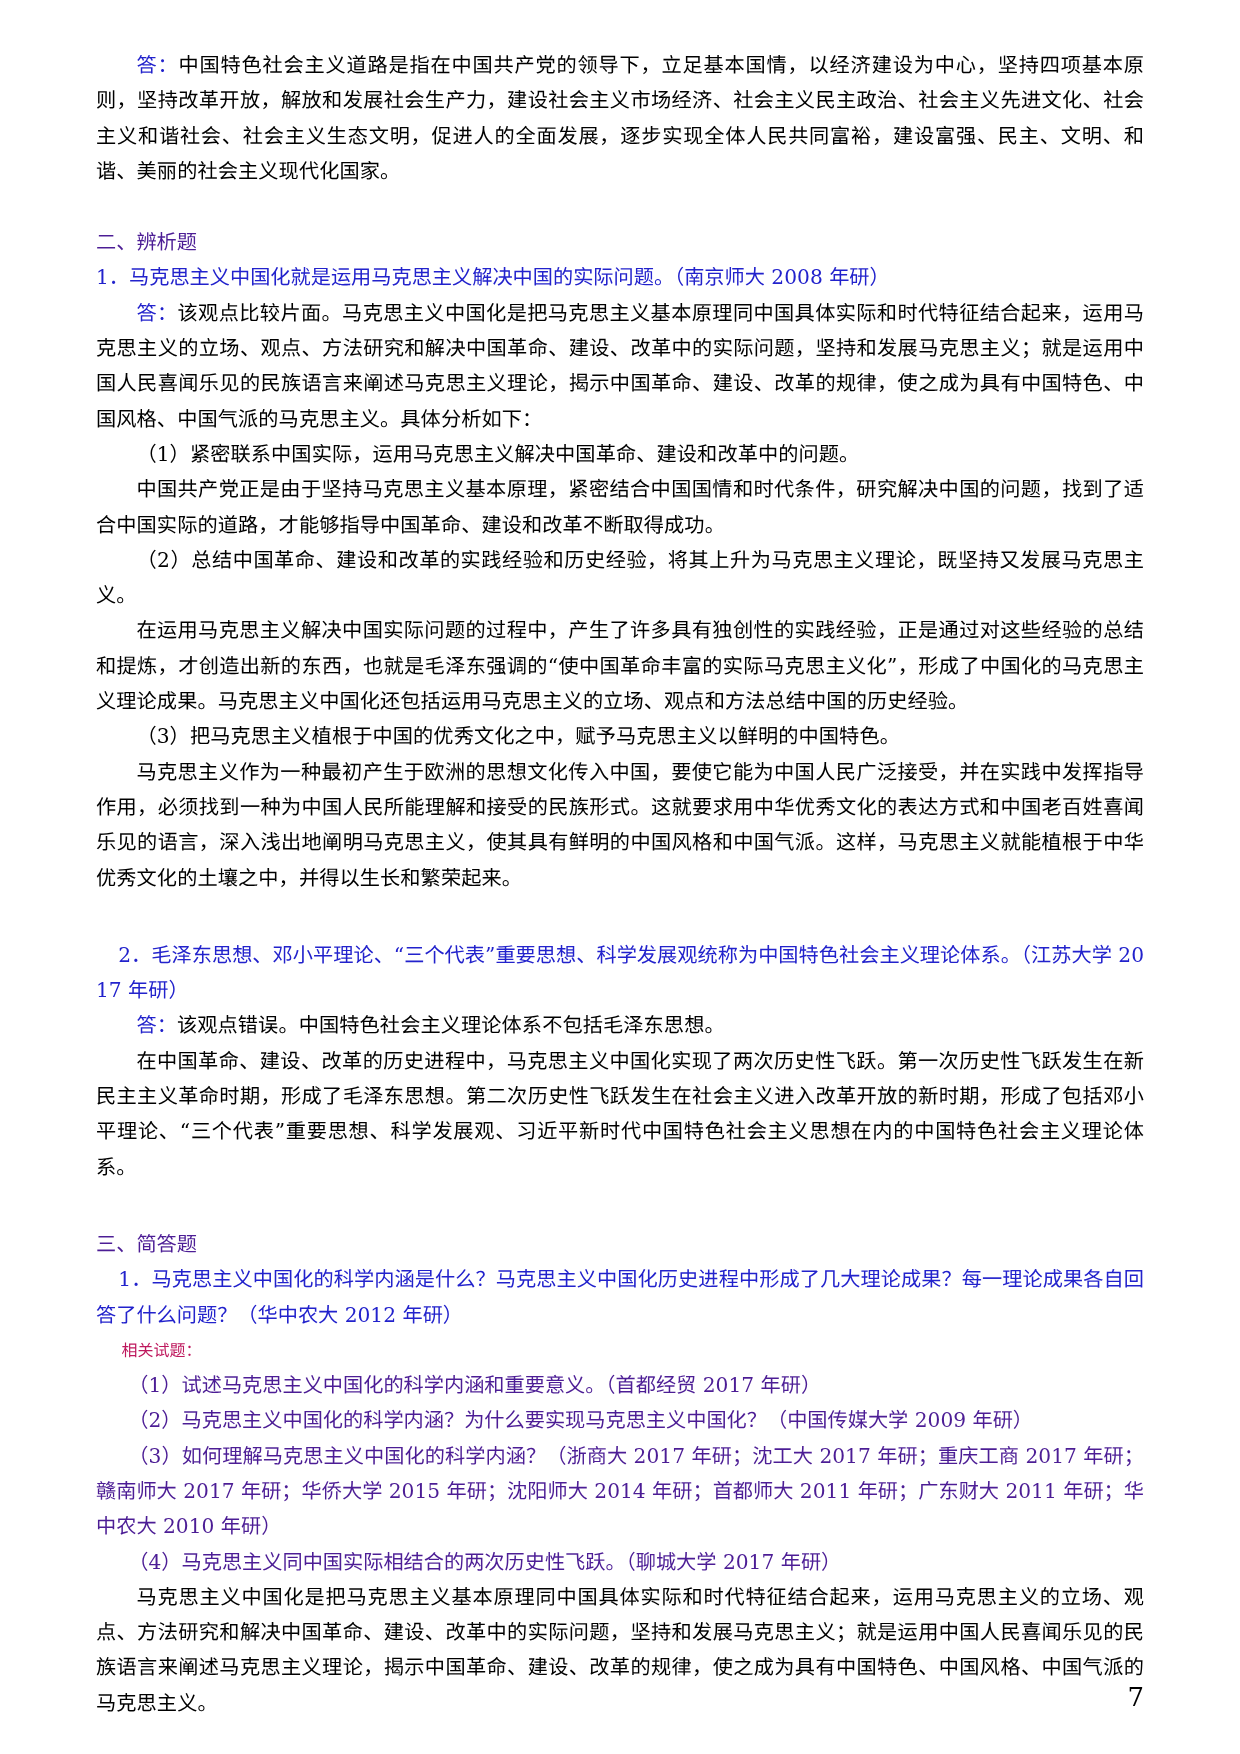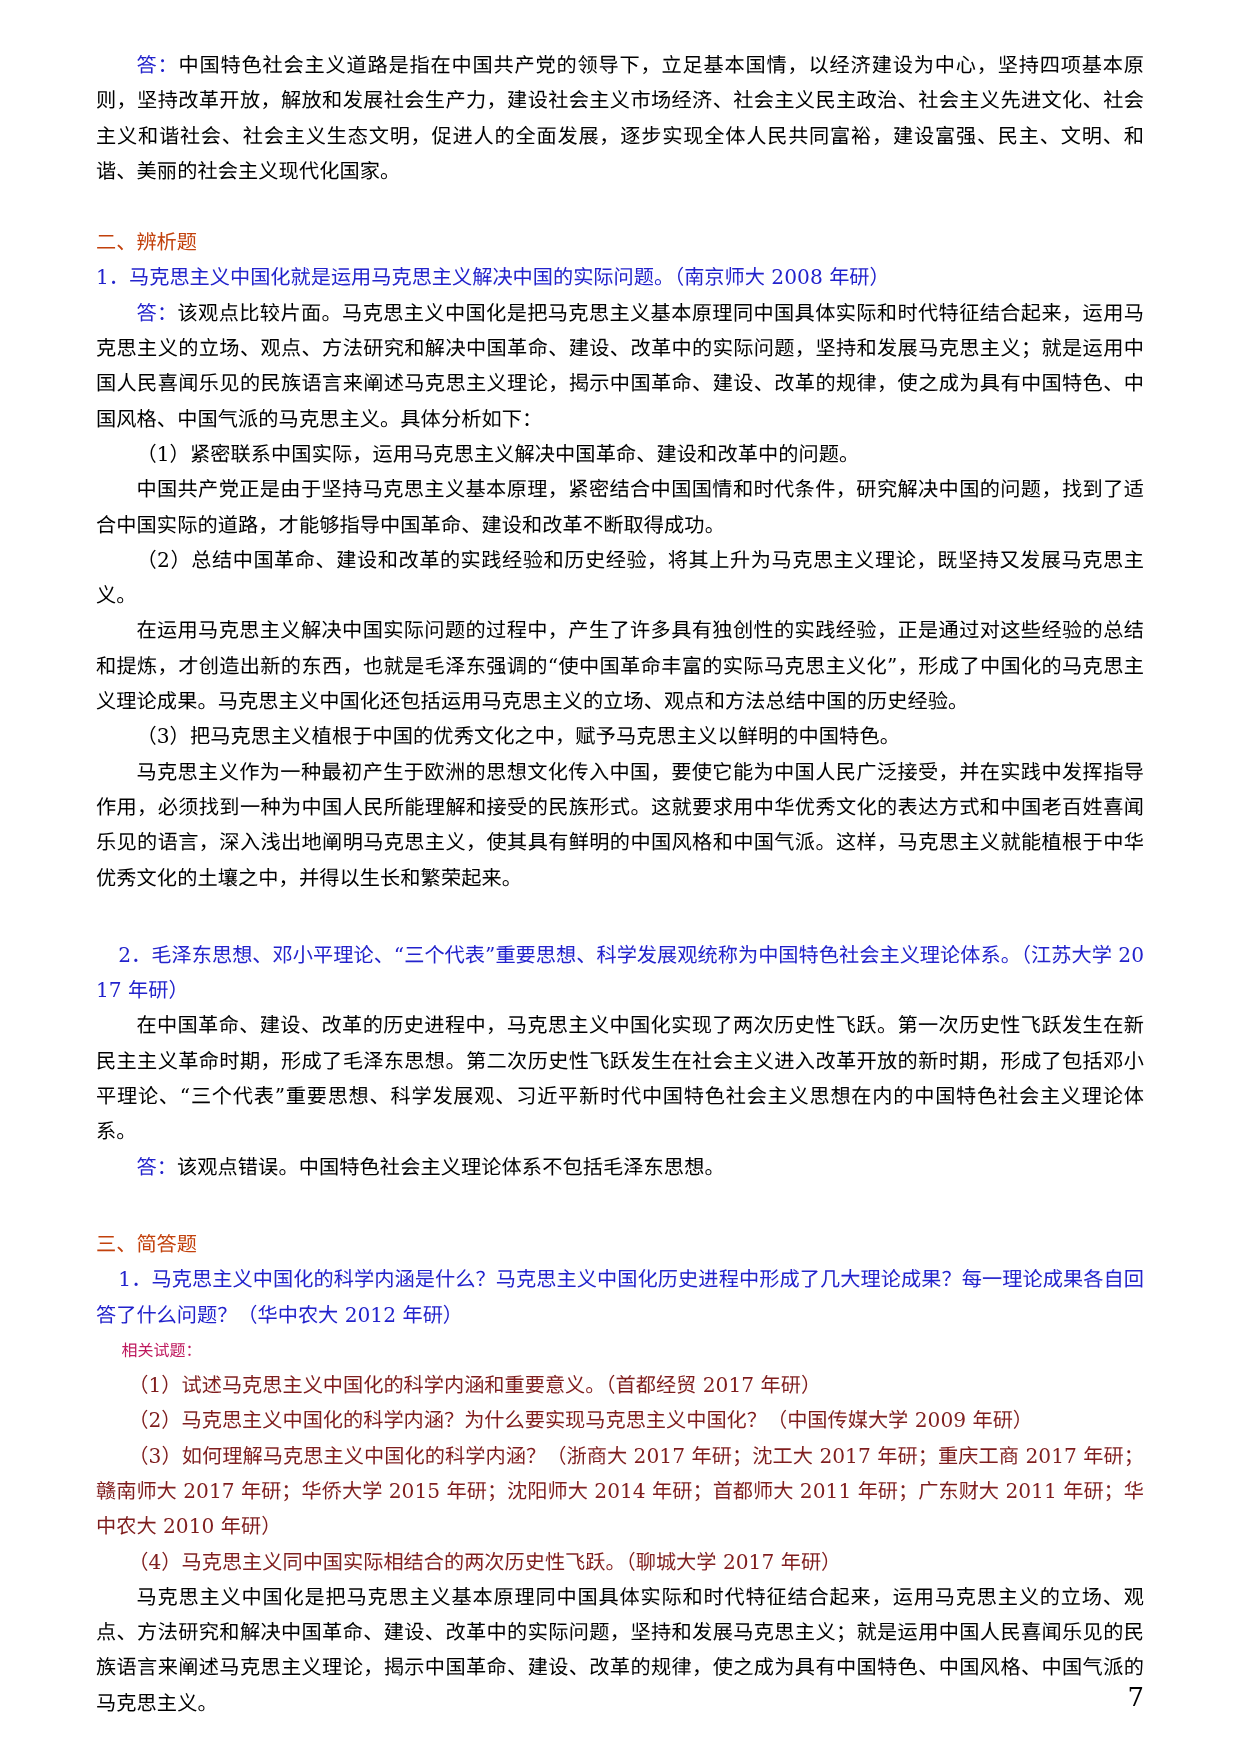--- a/index.html
+++ b/index.html
@@ -29,40 +29,40 @@
     text-align: justify;
     text-justify: inter-ideograph;
     letter-spacing: 0.1px;
     margin: 0;
     word-break: break-all;
   }
   .indent {
     text-indent: 2em;
   }
   .section-head {
-    color: #c2410c;
+    color: #4c1d95;
     font-size: 20.2px;
     line-height: 35.3px;
     margin: 0;
   }
   .q-title {
     color: #2222cc;
     font-size: 20.2px;
     line-height: 35.3px;
     margin: 0;
     text-indent: 0;
     text-align: justify;
     text-justify: inter-ideograph;
     word-break: break-all;
   }
   .q-title.first-indent {
     text-indent: 1.1em;
   }
   .sub-item {
-    color: #7f1d1d;
+    color: #4c1d95;
     font-size: 20.2px;
     line-height: 35.3px;
     margin: 0;
     text-indent: 1.6em;
     text-align: justify;
     text-justify: inter-ideograph;
     word-break: break-all;
   }
   .rel-label {
     color: #be185d;
@@ -110,23 +110,23 @@
   <p class="body-text indent">在运用马克思主义解决中国实际问题的过程中，产生了许多具有独创性的实践经验，正是通过对这些经验的总结和提炼，才创造出新的东西，也就是毛泽东强调的“使中国革命丰富的实际马克思主义化”，形成了中国化的马克思主义理论成果。马克思主义中国化还包括运用马克思主义的立场、观点和方法总结中国的历史经验。</p>
 
   <p class="body-text indent">（3）把马克思主义植根于中国的优秀文化之中，赋予马克思主义以鲜明的中国特色。</p>
 
   <p class="body-text indent">马克思主义作为一种最初产生于欧洲的思想文化传入中国，要使它能为中国人民广泛接受，并在实践中发挥指导作用，必须找到一种为中国人民所能理解和接受的民族形式。这就要求用中华优秀文化的表达方式和中国老百姓喜闻乐见的语言，深入浅出地阐明马克思主义，使其具有鲜明的中国风格和中国气派。这样，马克思主义就能植根于中华优秀文化的土壤之中，并得以生长和繁荣起来。</p>
 
   <div class="gap-lg"></div>
 
   <p class="q-title first-indent">2．毛泽东思想、邓小平理论、“三个代表”重要思想、科学发展观统称为中国特色社会主义理论体系。（江苏大学 2017 年研）</p>
 
+  <p class="body-text indent"><span class="ans-lead">答：</span><span>该观点错误。中国特色社会主义理论体系不包括毛泽东思想。</span></p>
+
   <p class="body-text indent">在中国革命、建设、改革的历史进程中，马克思主义中国化实现了两次历史性飞跃。第一次历史性飞跃发生在新民主主义革命时期，形成了毛泽东思想。第二次历史性飞跃发生在社会主义进入改革开放的新时期，形成了包括邓小平理论、“三个代表”重要思想、科学发展观、习近平新时代中国特色社会主义思想在内的中国特色社会主义理论体系。</p>
-
-  <p class="body-text indent"><span class="ans-lead">答：</span><span>该观点错误。中国特色社会主义理论体系不包括毛泽东思想。</span></p>
 
   <div class="gap-lg"></div>
 
   <p class="section-head">三、简答题</p>
 
   <p class="q-title first-indent">1．马克思主义中国化的科学内涵是什么？马克思主义中国化历史进程中形成了几大理论成果？每一理论成果各自回答了什么问题？（华中农大 2012 年研）</p>
 
   <p class="rel-label">相关试题：</p>
 
   <p class="sub-item">（1）试述马克思主义中国化的科学内涵和重要意义。（首都经贸 2017 年研）</p>

